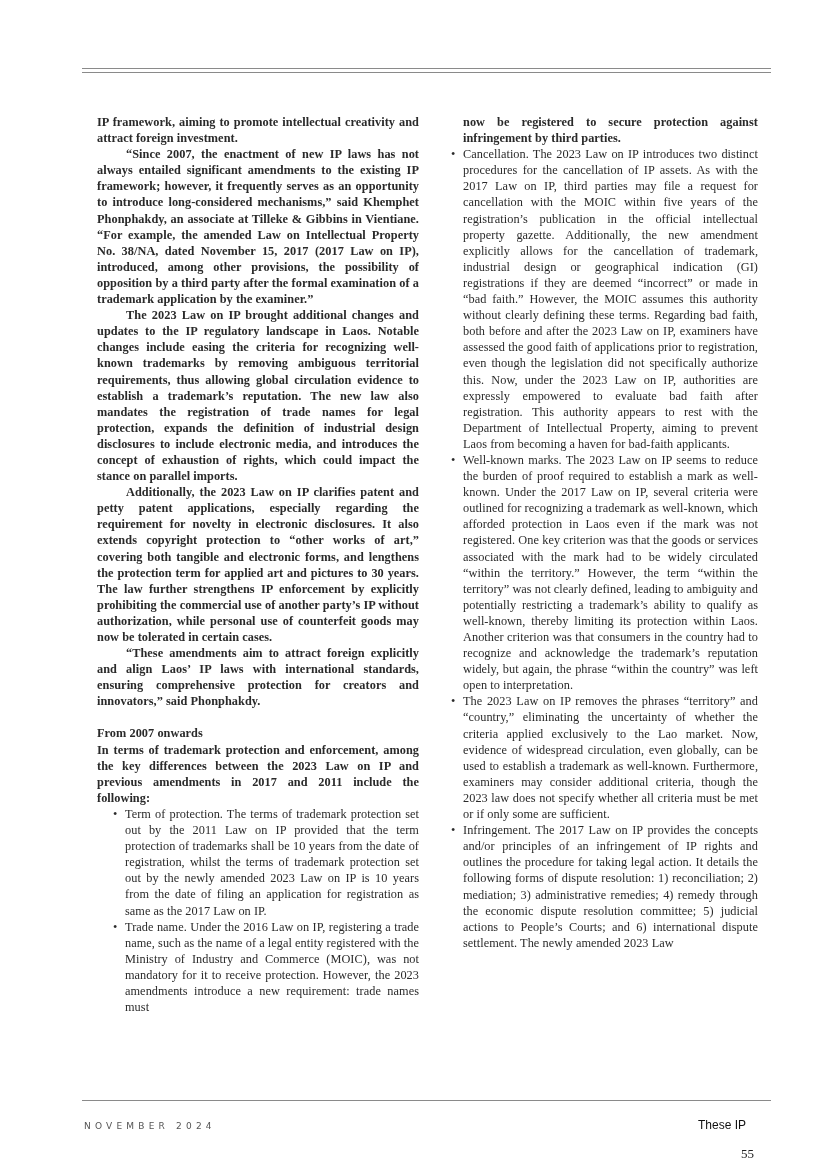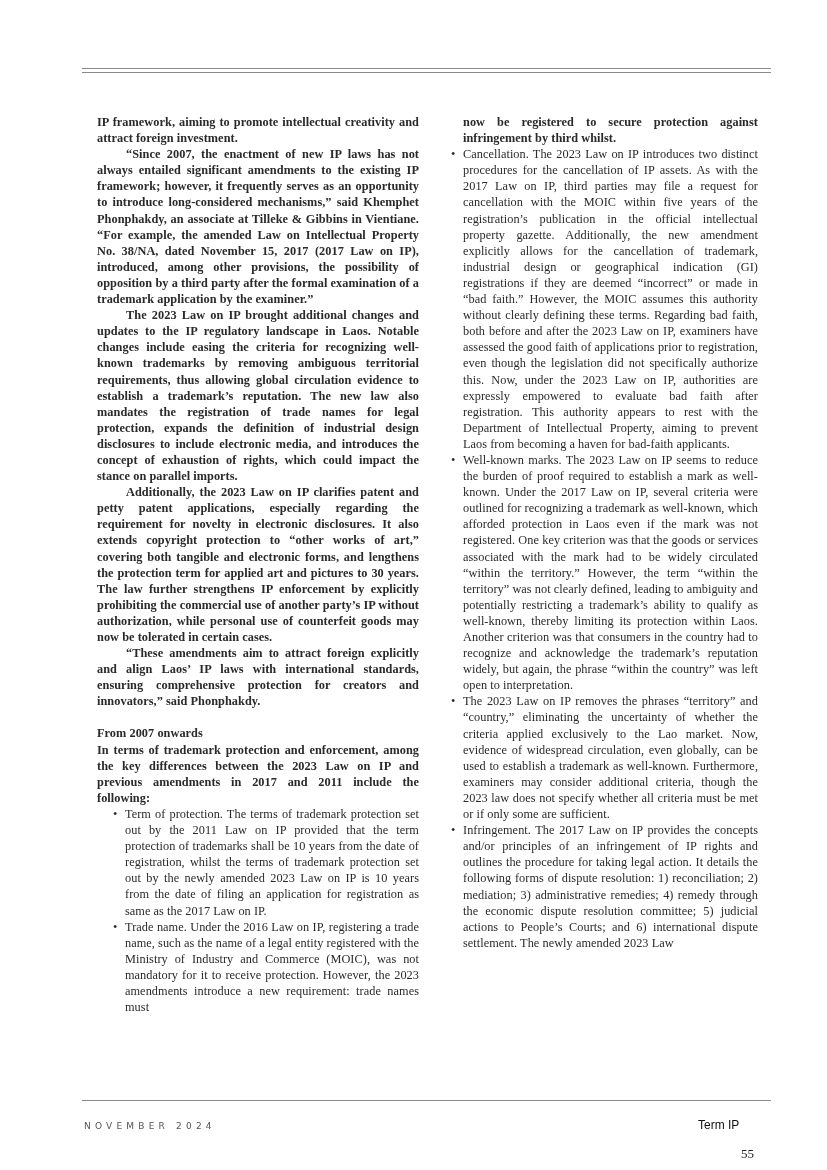--- a/index.html
+++ b/index.html
@@ -38,25 +38,25 @@
   <p class="ind">“These amendments aim to attract foreign explicitly and align Laos’ IP laws with international standards, ensuring comprehensive protection for creators and innovators,” said Phonphakdy.</p>
   <p class="heading">From 2007 onwards</p>
   <p>In terms of trademark protection and enforcement, among the key differences between the 2023 Law on IP and previous amendments in 2017 and 2011 include the following:</p>
   <ul class="bul">
     <li><span class="dot">•</span><span>Term of protection. The terms of trademark protection set out by the 2011 Law on IP provided that the term protection of trademarks shall be 10 years from the date of registration, whilst the terms of trademark protection set out by the newly amended 2023 Law on IP is 10 years from the date of filing an application for registration as same as the 2017 Law on IP.</span></li>
     <li><span class="dot">•</span><span>Trade name. Under the 2016 Law on IP, registering a trade name, such as the name of a legal entity registered with the Ministry of Industry and Commerce (MOIC), was not mandatory for it to receive protection. However, the 2023 amendments introduce a new requirement: trade names must</span></li>
   </ul>
 </div>
 
 <div id="right" class="col">
-  <p>now be registered to secure protection against infringement by third whilst.</p>
+  <p>now be registered to secure protection against infringement by third parties.</p>
   <ul class="bul">
     <li><span class="dot">•</span><span>Cancellation. The 2023 Law on IP introduces two distinct procedures for the cancellation of IP assets. As with the 2017 Law on IP, third parties may file a request for cancellation with the MOIC within five years of the registration’s publication in the official intellectual property gazette. Additionally, the new amendment explicitly allows for the cancellation of trademark, industrial design or geographical indication (GI) registrations if they are deemed “incorrect” or made in “bad faith.” However, the MOIC assumes this authority without clearly defining these terms. Regarding bad faith, both before and after the 2023 Law on IP, examiners have assessed the good faith of applications prior to registration, even though the legislation did not specifically authorize this. Now, under the 2023 Law on IP, authorities are expressly empowered to evaluate bad faith after registration. This authority appears to rest with the Department of Intellectual Property, aiming to prevent Laos from becoming a haven for bad-faith applicants.</span></li>
     <li><span class="dot">•</span><span>Well-known marks. The 2023 Law on IP seems to reduce the burden of proof required to establish a mark as well-known. Under the 2017 Law on IP, several criteria were outlined for recognizing a trademark as well-known, which afforded protection in Laos even if the mark was not registered. One key criterion was that the goods or services associated with the mark had to be widely circulated “within the territory.” However, the term “within the territory” was not clearly defined, leading to ambiguity and potentially restricting a trademark’s ability to qualify as well-known, thereby limiting its protection within Laos. Another criterion was that consumers in the country had to recognize and acknowledge the trademark’s reputation widely, but again, the phrase “within the country” was left open to interpretation.</span></li>
     <li><span class="dot">•</span><span>The 2023 Law on IP removes the phrases “territory” and “country,” eliminating the uncertainty of whether the criteria applied exclusively to the Lao market. Now, evidence of widespread circulation, even globally, can be used to establish a trademark as well-known. Furthermore, examiners may consider additional criteria, though the 2023 law does not specify whether all criteria must be met or if only some are sufficient.</span></li>
     <li><span class="dot">•</span><span>Infringement. The 2017 Law on IP provides the concepts and/or principles of an infringement of IP rights and outlines the procedure for taking legal action. It details the following forms of dispute resolution: 1) reconciliation; 2) mediation; 3) administrative remedies; 4) remedy through the economic dispute resolution committee; 5) judicial actions to People’s Courts; and 6) international dispute settlement. The newly amended 2023 Law</span></li>
   </ul>
 </div>
 
 <div class="rule" style="top:1100px;"></div>
 <div class="foot-left">NOVEMBER 2024</div>
-<div class="foot-brand">Term IP</div>
+<div class="foot-brand">These IP</div>
 <div class="foot-page">55</div>
 
 </body></html>

